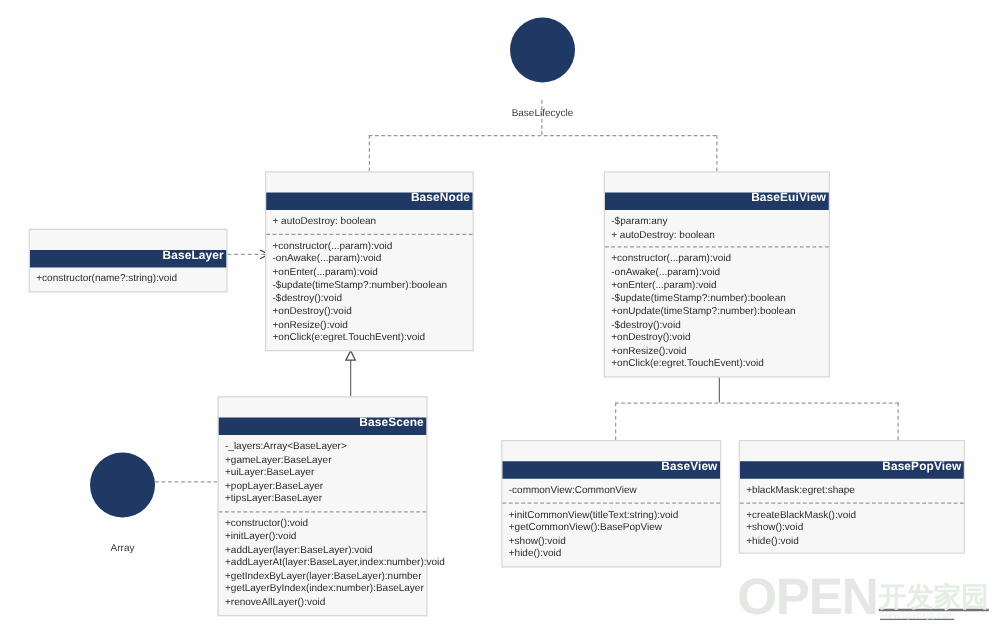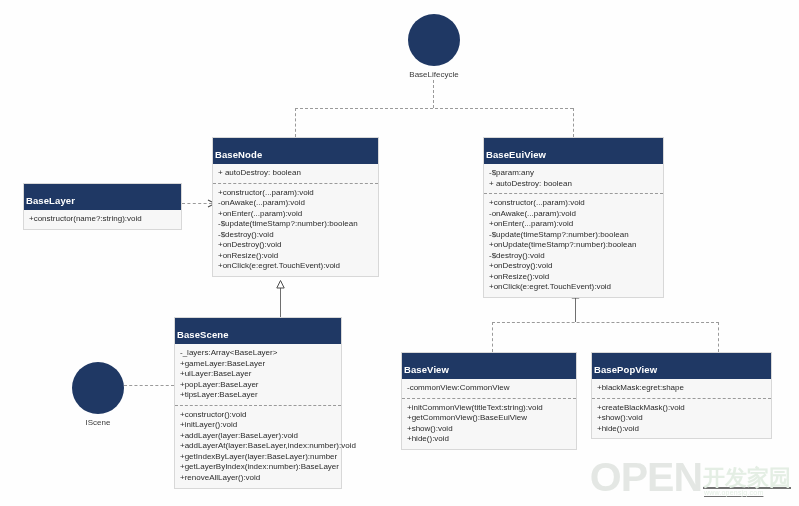--- a/index.html
+++ b/index.html
@@ -24,24 +24,25 @@
     box-sizing: border-box;
     background: #f7f7f7;
     border: 1px solid #d8d8d8;
     z-index: 5;
   }
   .uml-header {
     background: #1f3864;
     color: #ffffff;
     font-size: 9.5px;
     font-weight: bold;
-    text-align: left;
-    padding: 12px 2px 4px 2px;
+    text-align: right;
+    padding: 0 2px 4px 2px;
     letter-spacing: .1px;
     line-height: 1.05;
+    margin-top: 16px;
   }
   .uml-section {
     padding: 4px 5px 4px 5px;
     color: #2b2b2b;
     font-size: 8px;
     line-height: 1.32;
     white-space: nowrap;
   }
   .uml-section.attrs {
     border-bottom: 1px dashed #9a9a9a;
@@ -59,21 +60,21 @@
   .iface-dot {
     width: 52px;
     height: 52px;
     border-radius: 50%;
     background: #1f3864;
     margin: 0 auto;
   }
   .iface-label {
     font-size: 8px;
     color: #3a3a3a;
-    margin-top: 4px;
+    margin-top: 20px;
     white-space: nowrap;
   }
 
   
   .conn {
     position: absolute;
     z-index: 2;
   }
   .h-dash {
     border-top: 1px dashed #9a9a9a;
@@ -182,21 +183,21 @@
   <div class="conn v-dash" style="left:492px; top:322px; height:30px;"></div>
   <div class="conn v-dash" style="left:718px; top:322px; height:30px;"></div>
 
   <div class="iface" style="left:407px; top:14px; width:54px;">
     <div class="iface-dot"></div>
     <div class="iface-label">BaseLifecycle</div>
   </div>
 
   <div class="iface" style="left:71px; top:362px; width:54px;">
     <div class="iface-dot"></div>
-    <div class="iface-label">IScene</div>
+    <div class="iface-label">Array</div>
   </div>
 
   <div class="uml-class" style="left:212px; top:137px; width:167px;">
     <div class="uml-header">BaseNode</div>
     <div class="uml-section attrs">
       <span class="uml-row">+ autoDestroy: boolean</span>
     </div>
     <div class="uml-section">
       <span class="uml-row">+constructor(...param):void</span>
       <span class="uml-row">-onAwake(...param):void</span>
@@ -255,21 +256,21 @@
     </div>
   </div>
 
   <div class="uml-class" style="left:401px; top:352px; width:176px;">
     <div class="uml-header">BaseView</div>
     <div class="uml-section attrs">
       <span class="uml-row">-commonView:CommonView</span>
     </div>
     <div class="uml-section">
       <span class="uml-row">+initCommonView(titleText:string):void</span>
-      <span class="uml-row">+getCommonView():BaseEuiView</span>
+      <span class="uml-row">+getCommonView():BasePopView</span>
       <span class="uml-row">+show():void</span>
       <span class="uml-row">+hide():void</span>
     </div>
   </div>
 
   <div class="uml-class" style="left:591px; top:352px; width:181px;">
     <div class="uml-header">BasePopView</div>
     <div class="uml-section attrs">
       <span class="uml-row">+blackMask:egret:shape</span>
     </div>

